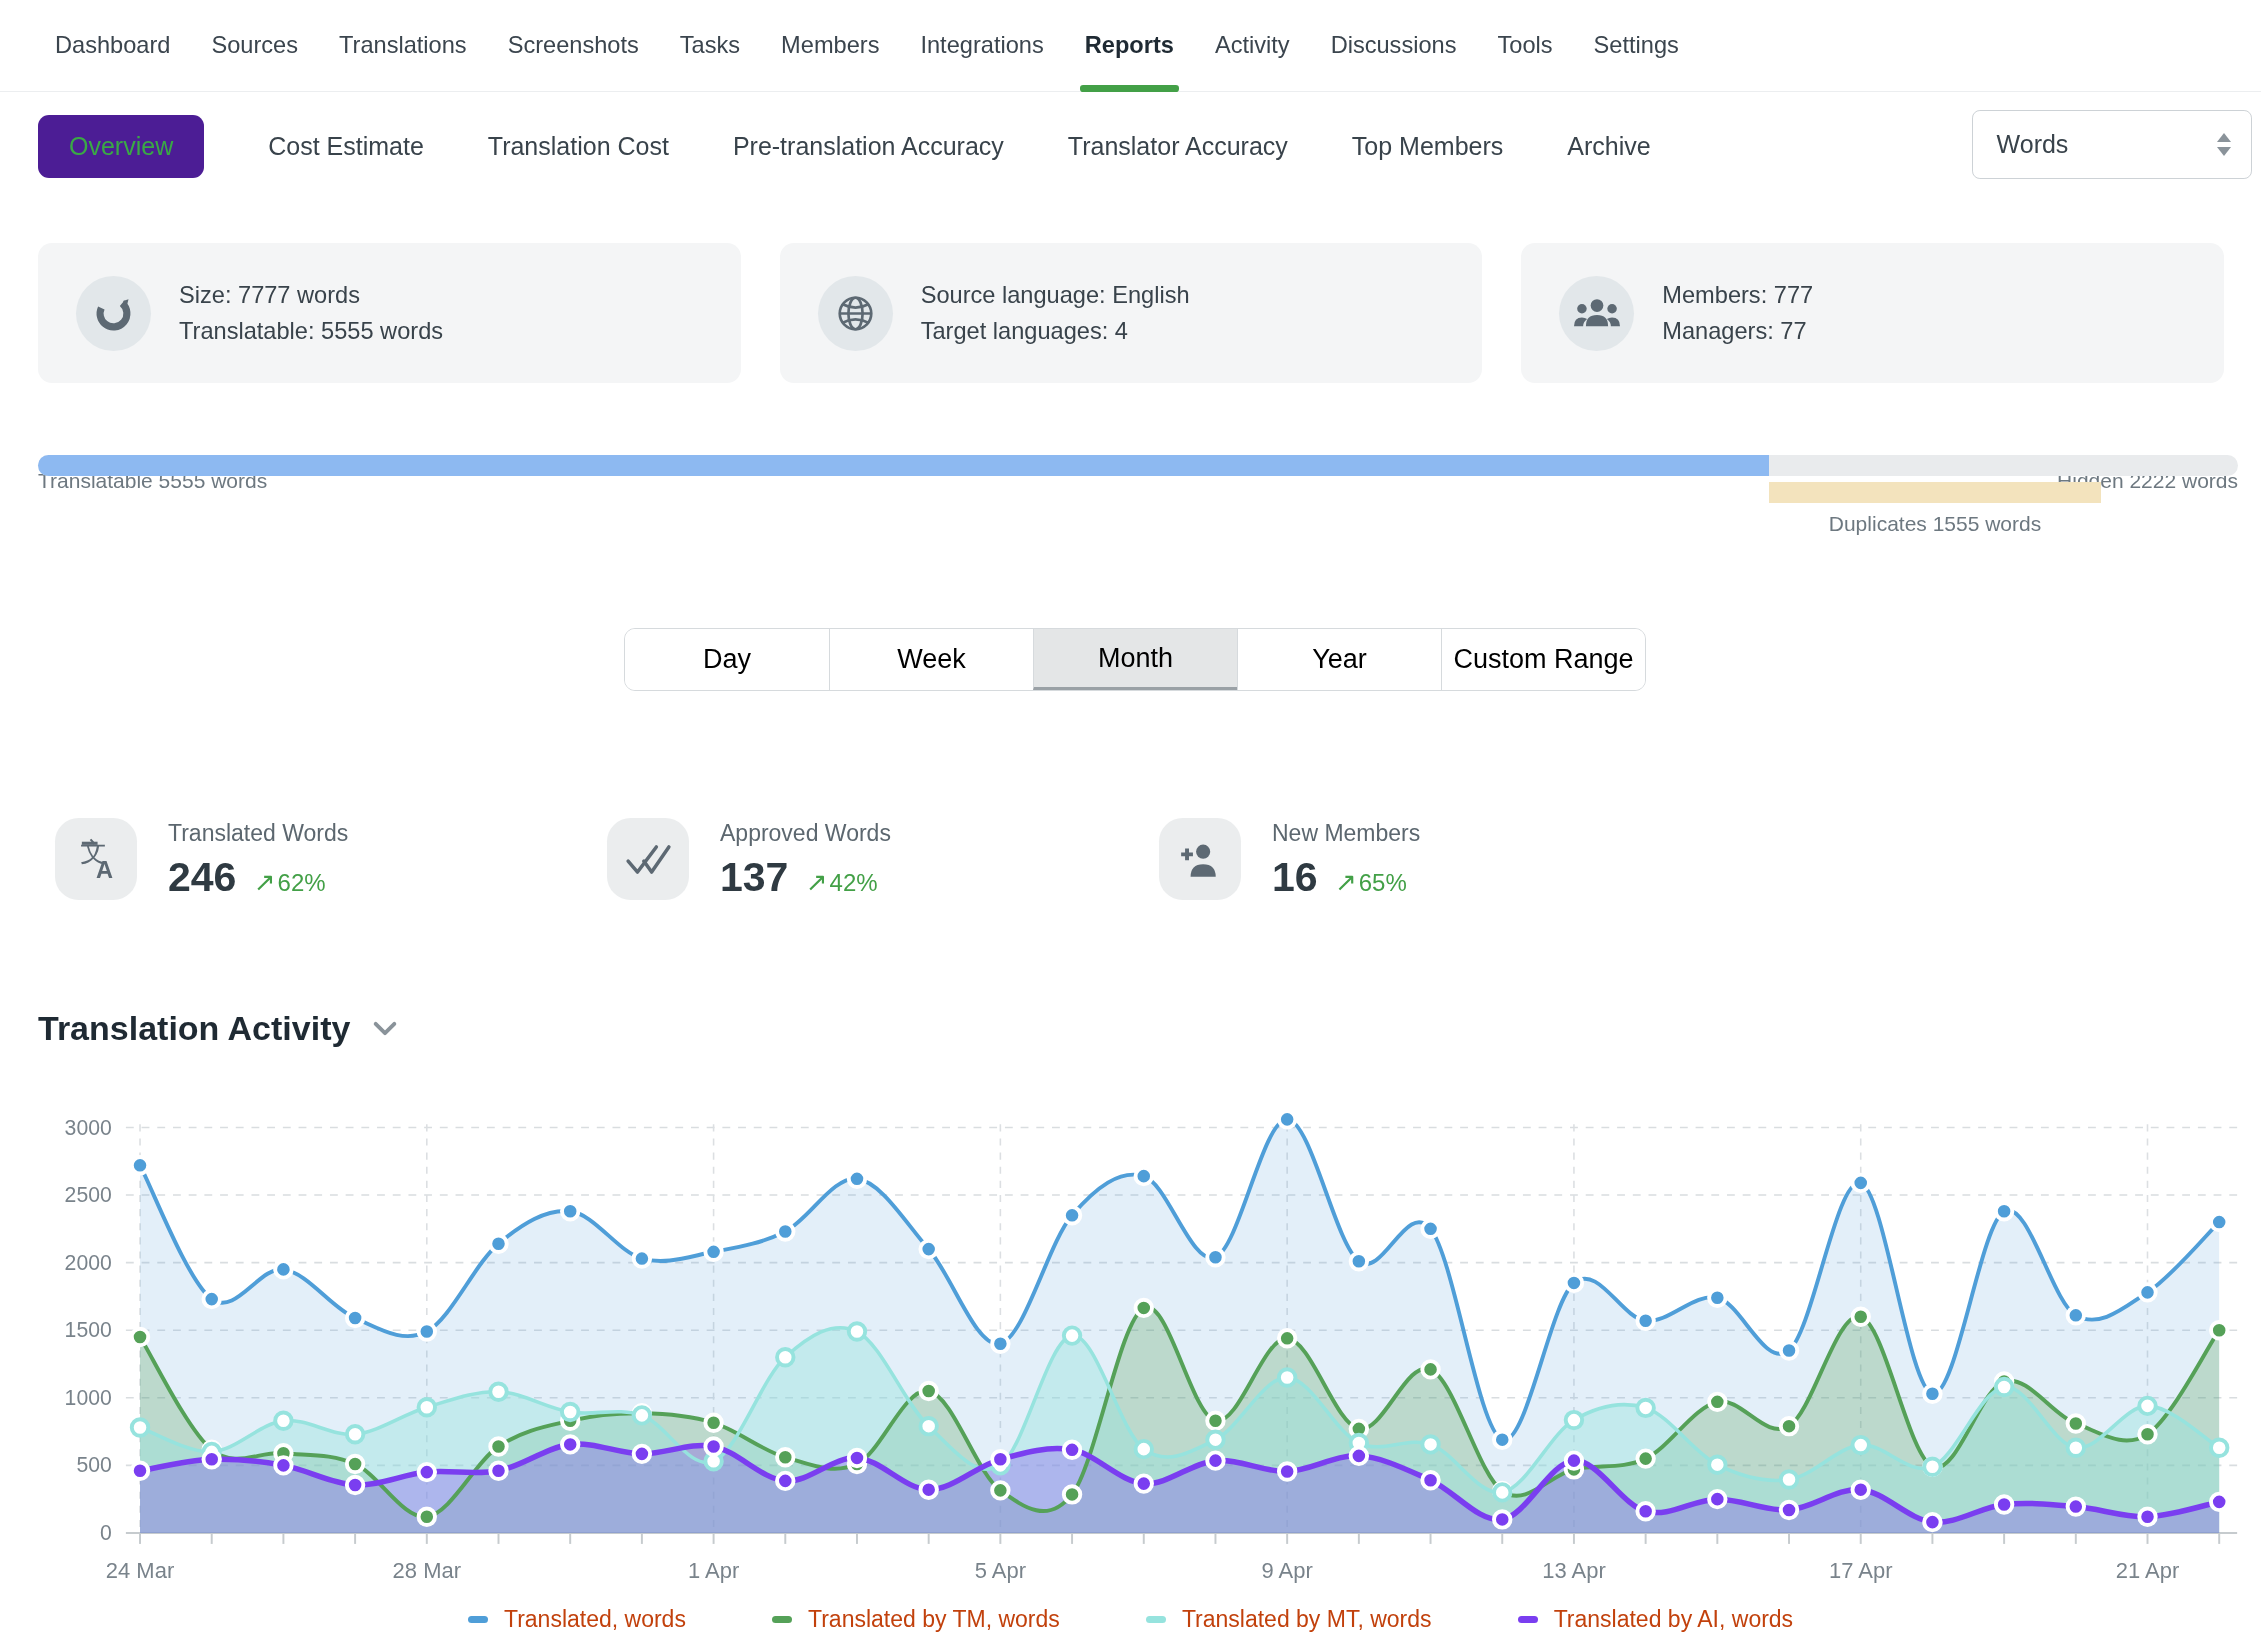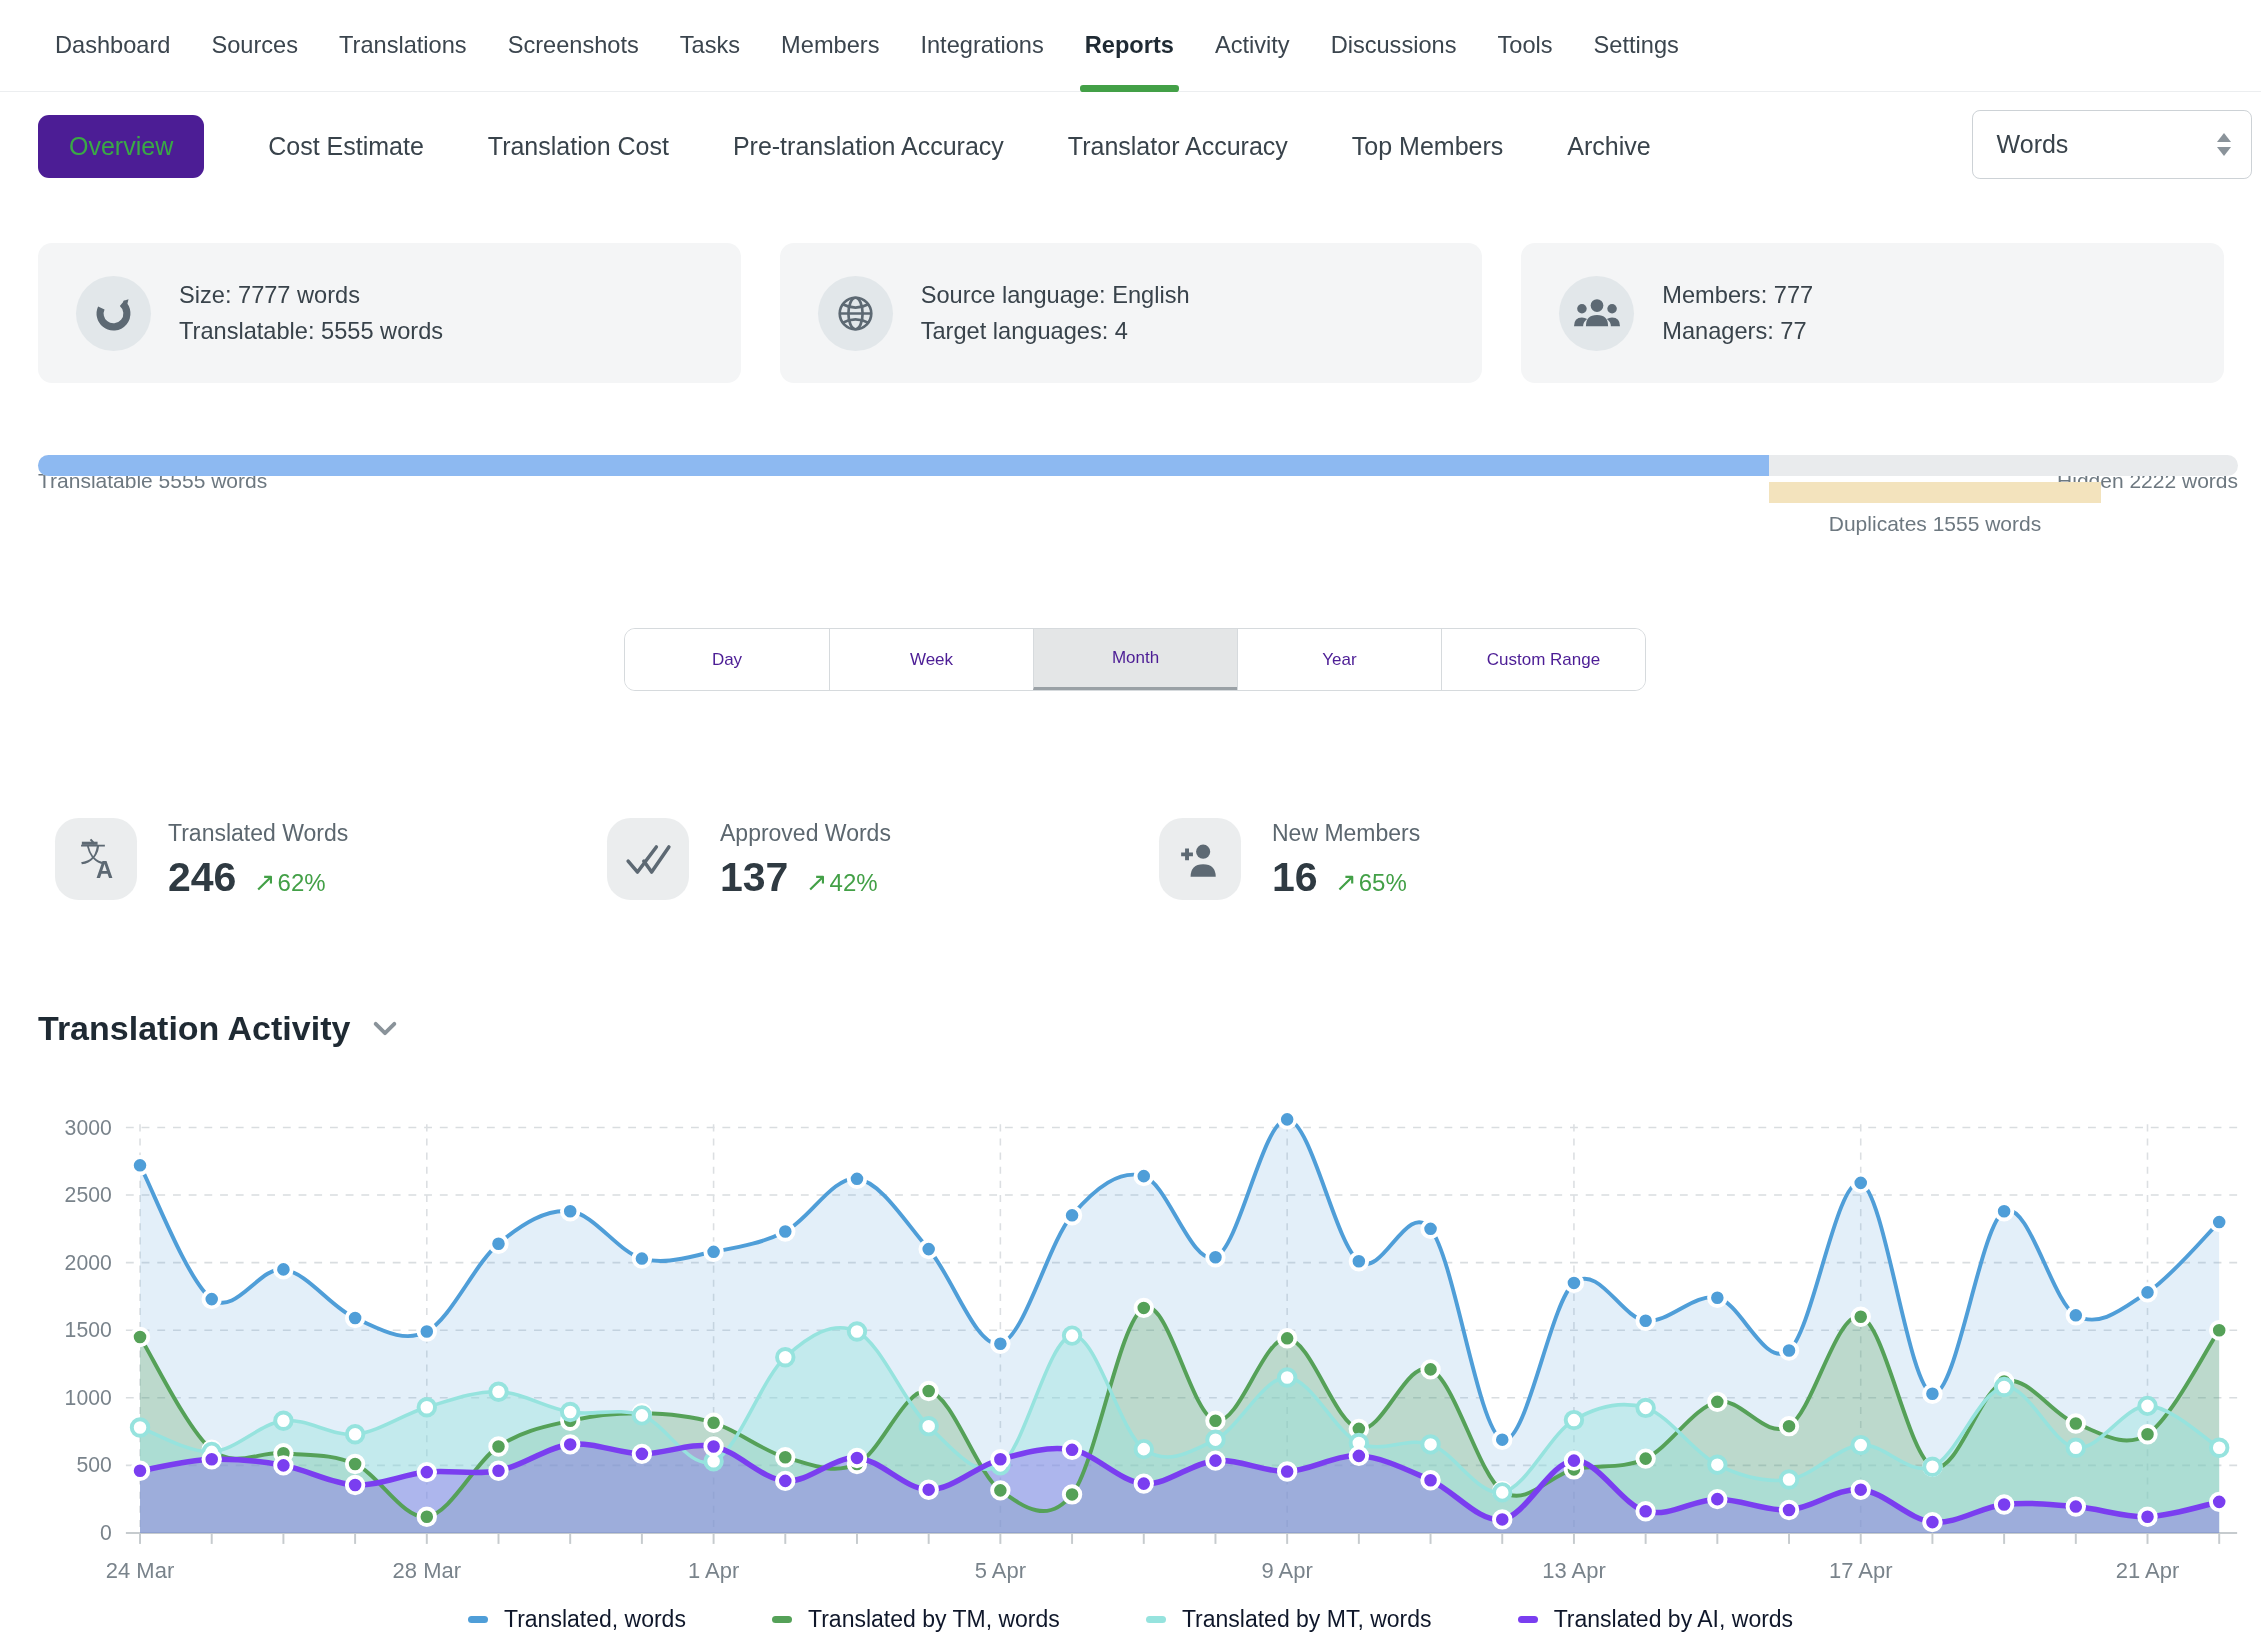--- a/index.html
+++ b/index.html
@@ -30,42 +30,42 @@
   .card-icon{width:75px;height:75px;border-radius:50%;background:#e2e7ea;display:flex;align-items:center;justify-content:center;flex:none;}
   .card-lines{margin-left:28px;font-size:23.6px;line-height:36px;color:#39434b;}
   
   .progress-labels{position:absolute;left:38px;top:421px;width:2200px;display:flex;justify-content:space-between;font-size:21px;color:#6d7880;margin-top:48px;}
   .progress-track{position:absolute;left:38px;top:455px;width:2200px;height:21px;background:#e9ebed;border-radius:11px;}
   .progress-fill{height:21px;background:#8db9f1;border-radius:11px 0 0 11px;}
   .dup-bar{position:absolute;top:482px;height:21px;background:#f3e3bd;}
   .dup-label{position:absolute;top:512px;transform:translateX(-50%);font-size:21px;color:#6d7880;white-space:nowrap;}
   
   .range-group{position:absolute;left:624px;top:628px;display:flex;border:1.6px solid #d6dadd;border-radius:11px;overflow:hidden;background:#fff;}
-  .range-btn{width:204px;height:61px;display:flex;align-items:center;justify-content:center;font-size:17px;color:#4c1d95;
+  .range-btn{width:204px;height:61px;display:flex;align-items:center;justify-content:center;font-size:27px;color:#000000;
     border-left:1.6px solid #d6dadd;cursor:pointer;background:#fff;box-sizing:border-box;}
   .range-btn:first-child{border-left:none;}
   .range-btn.active{background:#e4e6e7;border-bottom:3.9px solid #9aa1a6;}
   
   .stats{position:absolute;left:55px;top:818px;width:2206px;display:flex;}
   .stat{width:552px;display:flex;align-items:flex-start;}
   .stat-icon{width:82px;height:82px;border-radius:23.6px;background:#ebedee;display:flex;align-items:center;justify-content:center;flex:none;}
   .stat-body{margin-left:31px;}
   .stat-label{font-size:23px;color:#5c676f;margin-top:1.6px;}
   .stat-valrow{display:flex;align-items:baseline;margin-top:7.9px;}
   .stat-value{font-size:41px;font-weight:bold;color:#2f3a42;}
   .stat-delta{font-size:24px;color:#43a047;margin-left:17.3px;}
   .stat-delta .arr{font-size:26px;}
   
   .chart-title-row{position:absolute;left:38px;top:1009px;display:flex;align-items:center;gap:20.4px;}
   .chart-title{font-size:34px;font-weight:bold;color:#1f2a33;}
   .chart-wrap{position:absolute;left:0;top:1084px;width:2261px;height:518px;}
   .legend{position:absolute;left:0;top:1606px;width:2261px;display:flex;justify-content:center;gap:86px;align-items:center;}
   .legend-item{display:flex;align-items:center;gap:15.7px;}
   .legend-swatch{width:20.4px;height:7px;border-radius:3.9px;}
-  .legend-label{font-size:23px;color:#0f172a;}
+  .legend-label{font-size:23px;color:#c2410c;}
   svg text{font-family:"Liberation Sans", sans-serif;}
 </style>
 </head>
 <body>
 
 <nav class="topnav">
   <div class="topnav-items" id="topnav-items">
       <div class="nav-item">Dashboard</div>
       <div class="nav-item">Sources</div>
       <div class="nav-item">Translations</div>

